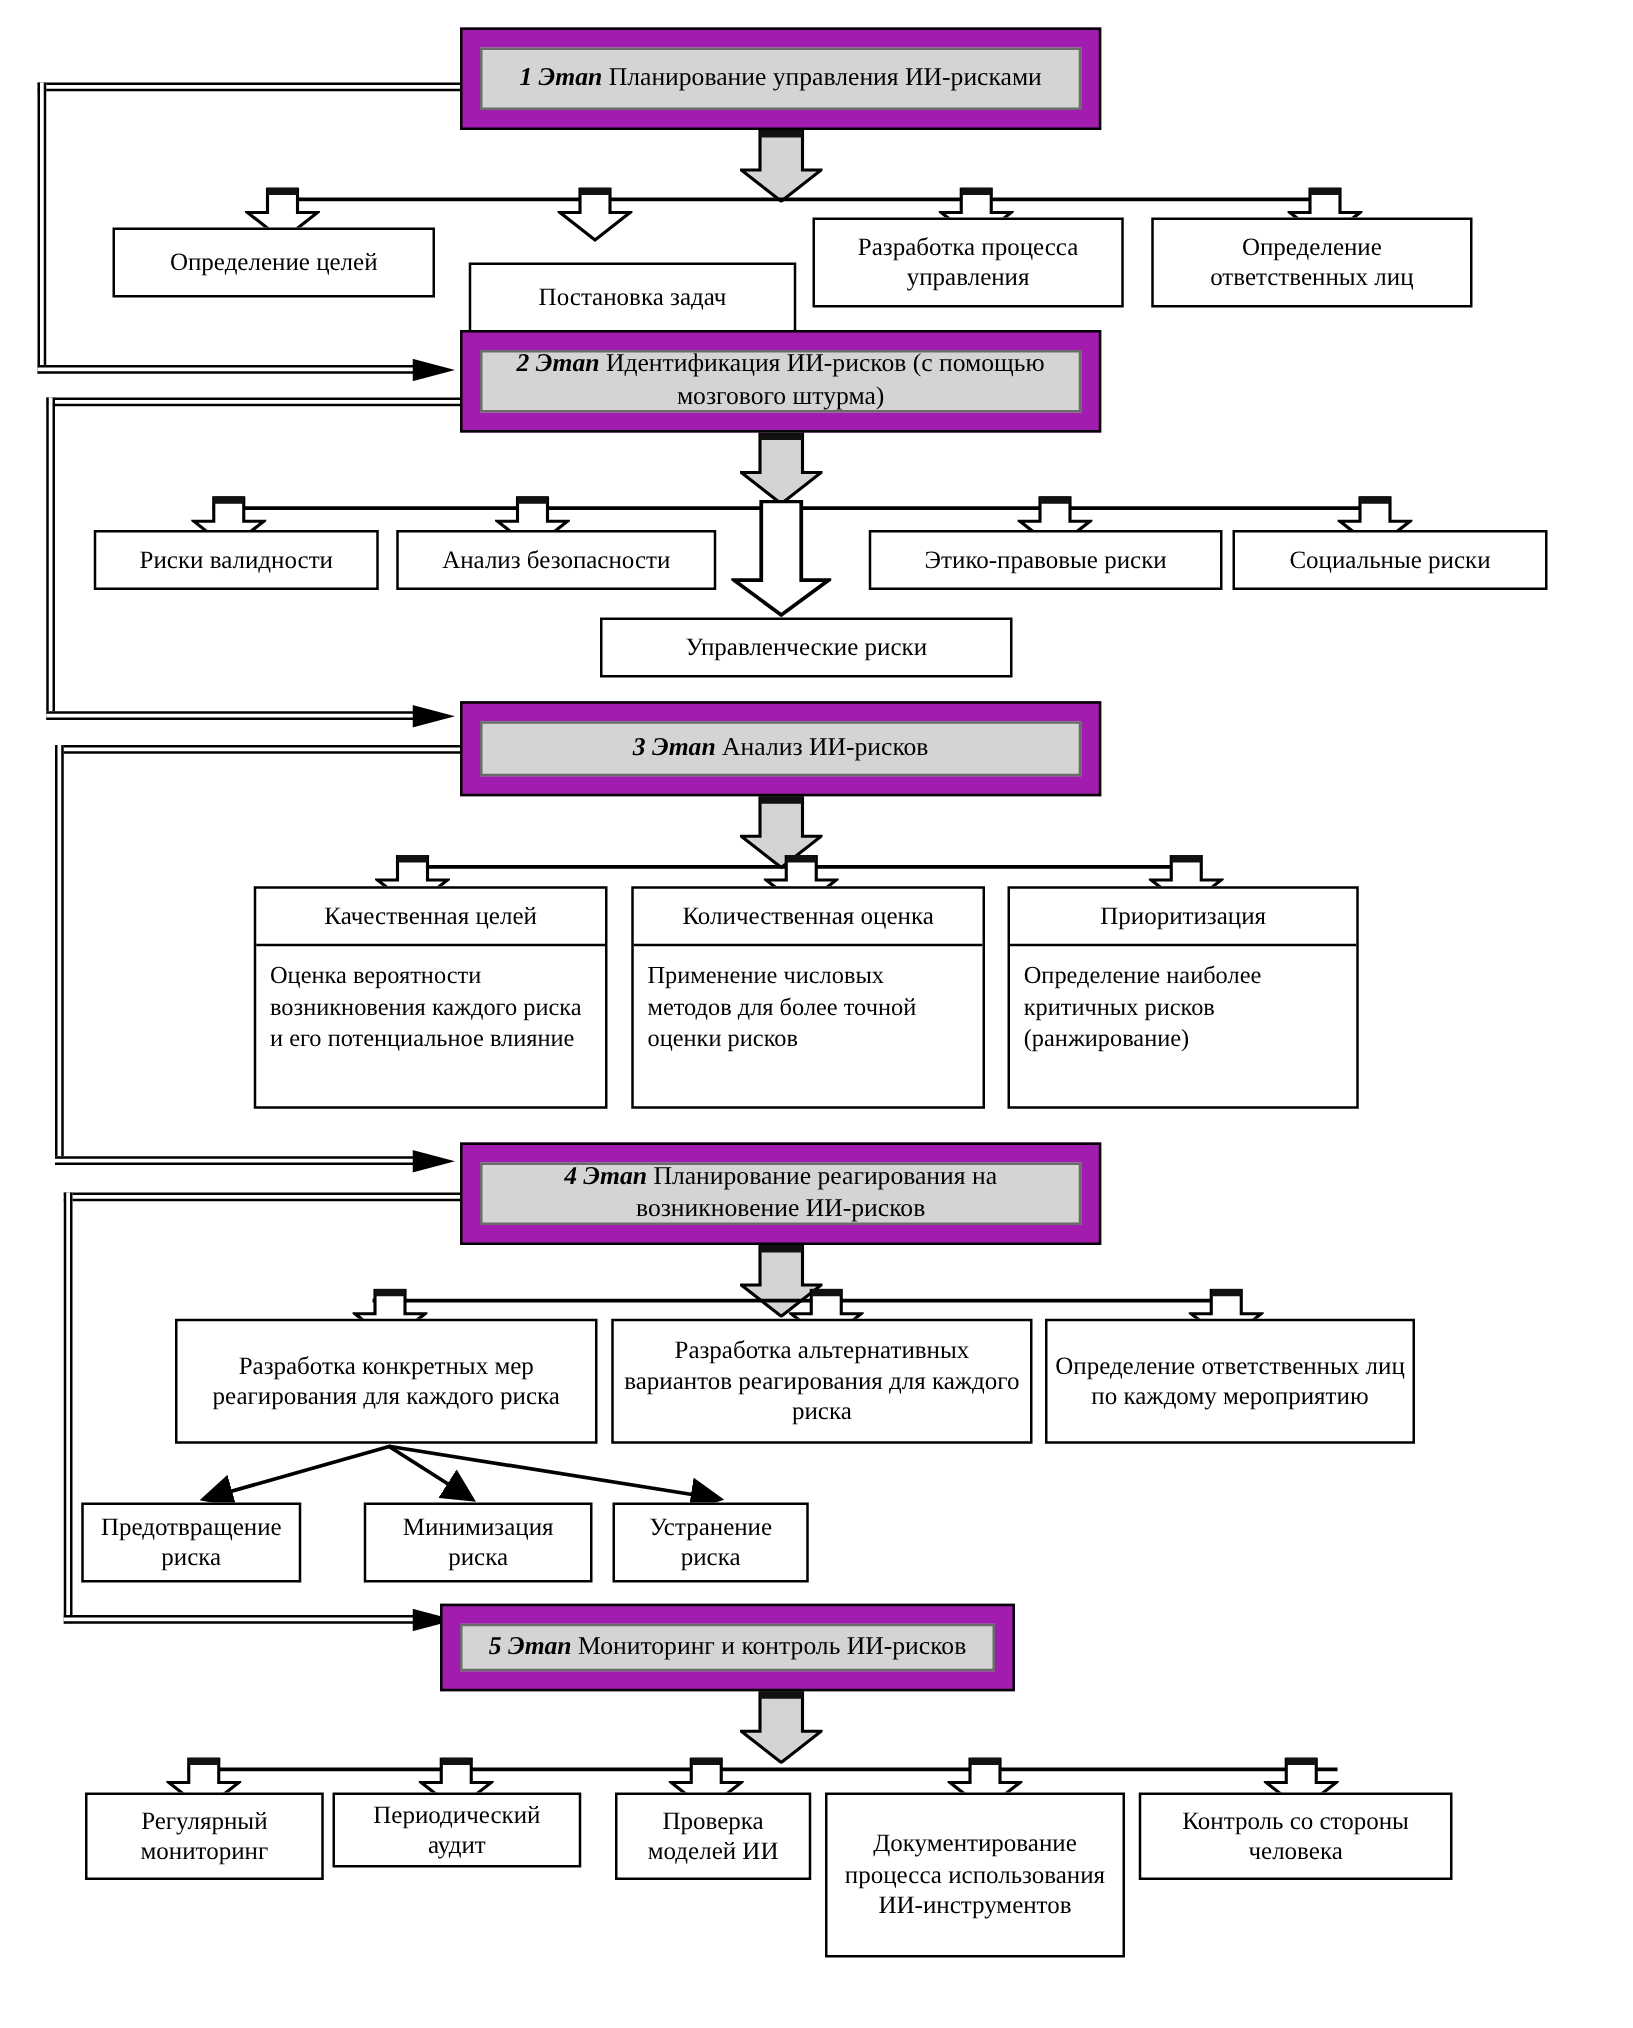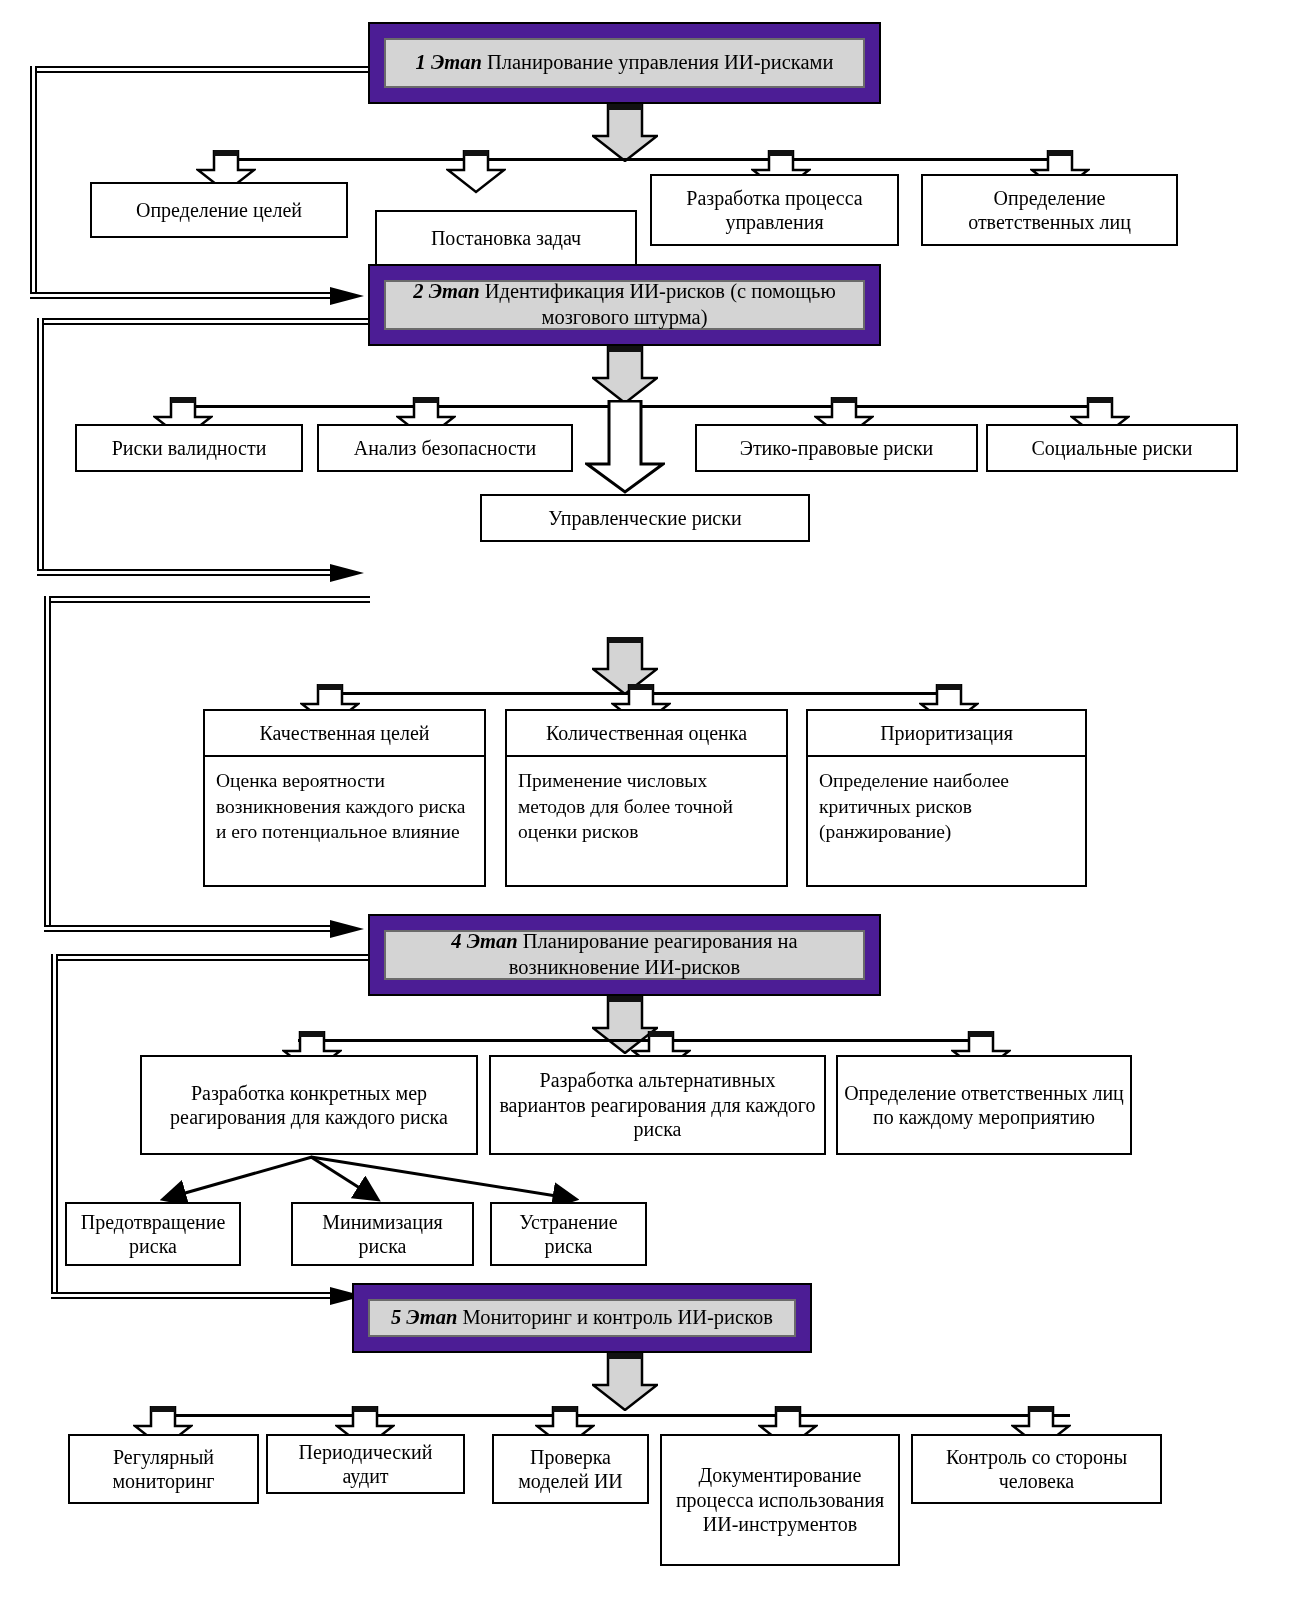--- a/index.html
+++ b/index.html
@@ -30,21 +30,21 @@
     line-height:1.22;
     padding:4px 6px;
   }
   .box span{display:block;width:100%;}
 
   
   .stage{
     position:absolute;
     box-sizing:border-box;
     border:2px solid #000;
-    background:#4c1d95;
+    background:#a21caf;
     padding:14px;
   }
   .stage-inner{
     box-sizing:border-box;
     width:100%;
     height:100%;
     border:2px solid #6b6b6b;
     background:#d4d4d4;
     display:flex;
     align-items:center;
@@ -249,20 +249,25 @@
   <div class="box" style="left:695px;top:424px;width:283px;height:48px;">
     <span>Этико-правовые риски</span>
   </div>
   <div class="box" style="left:986px;top:424px;width:252px;height:48px;">
     <span>Социальные риски</span>
   </div>
   <div class="box" style="left:468px;top:494px;width:330px;height:48px;margin-left:12px;">
     <span>Управленческие риски</span>
   </div>
 
+  <div class="stage" style="left:368px;top:561px;width:513px;height:76px;">
+    <div class="stage-inner">
+      <span><b>3 Этап</b><span> Анализ ИИ-рисков</span></span>
+    </div>
+  </div>
 
   <div class="garrow" style="left:592px;top:637px;">
     <svg width="66" height="58" viewBox="0 0 66 58">
       <polygon points="16,0 50,0 50,32 65,32 33,57 1,32 16,32" fill="#d4d4d4" stroke="#000" stroke-width="2.5"></polygon>
       <rect x="16" y="0" width="34" height="6" fill="#111"></rect>
     </svg>
   </div>
 
   <div class="hline" style="left:318px;top:692px;width:625px;"></div>
   <div class="warrow" style="left:300px;top:684px;">

